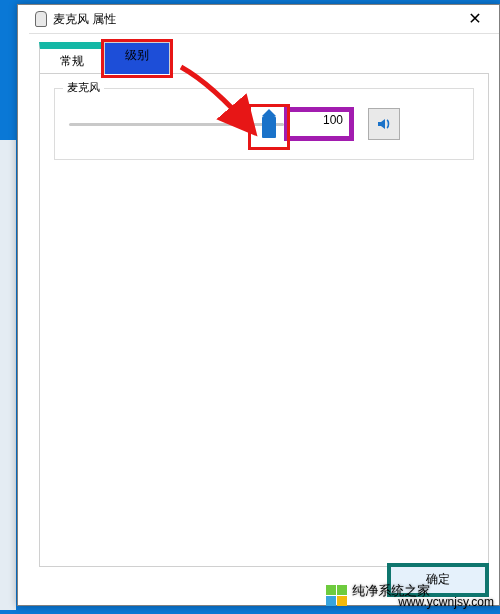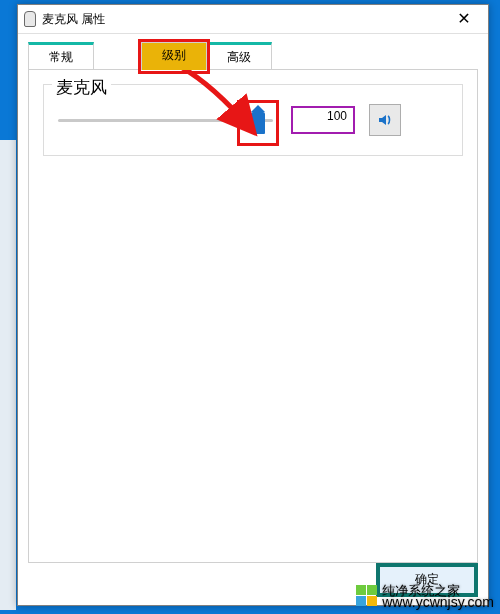--- a/index.html
+++ b/index.html
@@ -1,37 +1,37 @@
 <!DOCTYPE html>
 <html><head>
 <meta charset="utf-8">
 <style>
   html,body{margin:0;padding:0;width:500px;height:614px;overflow:hidden;font-family:"Microsoft YaHei","Segoe UI",sans-serif;font-size:12px;background:#0a78d6;}
   .desktop{position:relative;width:500px;height:614px;}
-  .dialog{position:absolute;left:17px;top:4px;width:470px;height:600px;background:#fff;border:1px solid #7f7f7f;box-shadow:0 0 8px rgba(0,0,0,.3);}
+  .dialog{position:absolute;left:17px;top:4px;width:470px;height:600px;background:#fff;border:1px solid #7f7f7f;box-shadow:0 0 8px rgba(0,0,0,.3);padding-left:11px;}
   .titlebar{height:28px;line-height:28px;display:flex;align-items:center;padding:0 4px 0 6px;border-bottom:1px solid #e0e0e0;}
   .titlebar .mic-ico{width:10px;height:14px;border:1px solid #6a6a6a;border-radius:4px 4px 2px 2px;background:#e8e8e8;margin-right:6px;}
   .titlebar .title{flex:1;font-size:12px;color:#000;}
   .titlebar .close{width:40px;height:28px;text-align:center;font-size:16px;color:#000;cursor:default;font-family:Arial,sans-serif;}
   .tabs-wrap{padding:8px 10px 0 10px;}
   .tabs{display:flex;}
   .tab{min-width:48px;padding:4px 8px;text-align:center;border:1px solid #d0d0d0;border-bottom:none;background:#fff;color:#000;margin-right:-1px;position:relative;cursor:default;}
-  .tab:not(.active){border-top:3px solid #14b8a6;background:#fff;}
-  .tab.active{background:#eab308;z-index:2;margin-left:48px;}
+  .tab:not(.active){border-top:7px solid #14b8a6;background:#fff;}
+  .tab.active{background:#1d4ed8;z-index:2;}
   .tab .sel-ring{position:absolute;inset:-4px;border:3px solid #e71616;pointer-events:none;}
   .panel{border:1px solid #d0d0d0;margin-top:-1px;height:492px;position:relative;background:#fff;}
   .group{position:absolute;left:14px;top:14px;right:14px;height:70px;border:1px solid #dcdcdc;}
-  .group-label{position:absolute;left:8px;top:-9px;background:#fff;padding:0 4px;color:#000;font-size:17px;}
+  .group-label{position:absolute;left:8px;top:-9px;background:#fff;padding:0 4px;color:#000;font-size:11px;}
   .slider-row{display:flex;align-items:center;height:70px;padding:0 8px;}
   .track{position:relative;flex:0 0 215px;height:24px;margin-left:6px;}
   .track-line{position:absolute;left:0;right:0;top:11px;height:3px;background:#c9c9c9;border-radius:2px;}
   .thumb-box{position:absolute;right:-6px;top:-8px;width:36px;height:40px;border:3px solid #e71616;display:flex;align-items:center;justify-content:center;}
   .thumb{width:14px;height:22px;background:#1a72c9;border-radius:2px 2px 1px 1px;position:relative;}
   .thumb::before{content:"";position:absolute;left:0;right:0;top:-7px;border-left:7px solid transparent;border-right:7px solid transparent;border-bottom:7px solid #1a72c9;}
-  .val-box{width:50px;height:22px;border:2px solid #a21caf;margin-left:18px;text-align:right;padding:1px 6px 1px 4px;font-size:12px;color:#000;background:#fff;}
+  .val-box{width:50px;height:22px;border:5px solid #a21caf;text-align:right;padding:1px 6px 1px 4px;font-size:12px;color:#000;background:#fff;}
   .mute-btn{width:30px;height:30px;border:1px solid #adadad;background:#e9e9e9;margin-left:14px;display:flex;align-items:center;justify-content:center;cursor:default;}
   .spk{width:16px;height:16px;fill:#1a72c9;}
   .btnbar{position:absolute;bottom:8px;right:10px;display:flex;gap:8px;}
   .btn{width:94px;height:26px;border:1px solid #adadad;background:#e9e9e9;text-align:center;line-height:24px;font-size:12px;color:#000;cursor:default;}
   .btn.focus{border:4px solid #0f766e;background:#e5f1fb;}
   
   .arrow{position:absolute;left:155px;top:60px;width:90px;height:78px;pointer-events:none;}
   .arrow svg{width:100%;height:100%;overflow:visible;}
   
   .wm{position:absolute;right:6px;bottom:6px;display:flex;align-items:center;color:#000000;font-size:12px;text-shadow:0 0 3px rgba(0,0,0,.4);}
@@ -56,21 +56,20 @@
       <div class="close">✕</div>
     </div>
 
     <div class="tabs-wrap">
       <div class="tabs">
         <div class="tab"><span>常规</span></div>
         <div class="tab active">
           <span>级别</span>
           <span class="sel-ring"></span>
         </div>
-        <div class="tab"><span>高级</span></div>
       </div>
 
       <div class="panel">
         <div class="group">
           <div class="group-label">麦克风</div>
           <div class="slider-row">
             <div class="track">
               <div class="track-line"></div>
               <div class="thumb-box">
                 <div class="thumb"></div>
@@ -107,16 +106,16 @@
 
   <div class="wm">
     <div class="wm-logo">
       <span class="q1"></span>
         <span class="q2"></span>
         <span class="q3"></span>
         <span class="q4"></span>
     </div>
     <div>
       <div style="font-size:13px;line-height:13px;">纯净系统之家</div>
-      <div style="font-size:14px;line-height:11px;">www.ycwnjsy.com</div>
+      <div style="font-size:12px;line-height:11px;margin-left:46px;">www.ycwnjsy.com</div>
     </div>
   </div>
 </div>
 
 </body></html>

